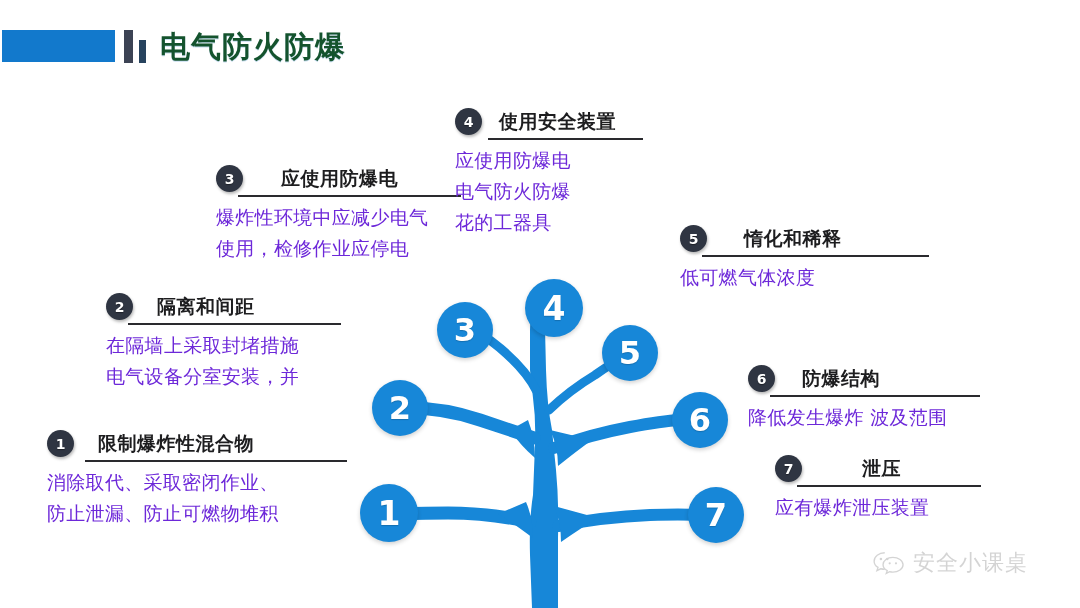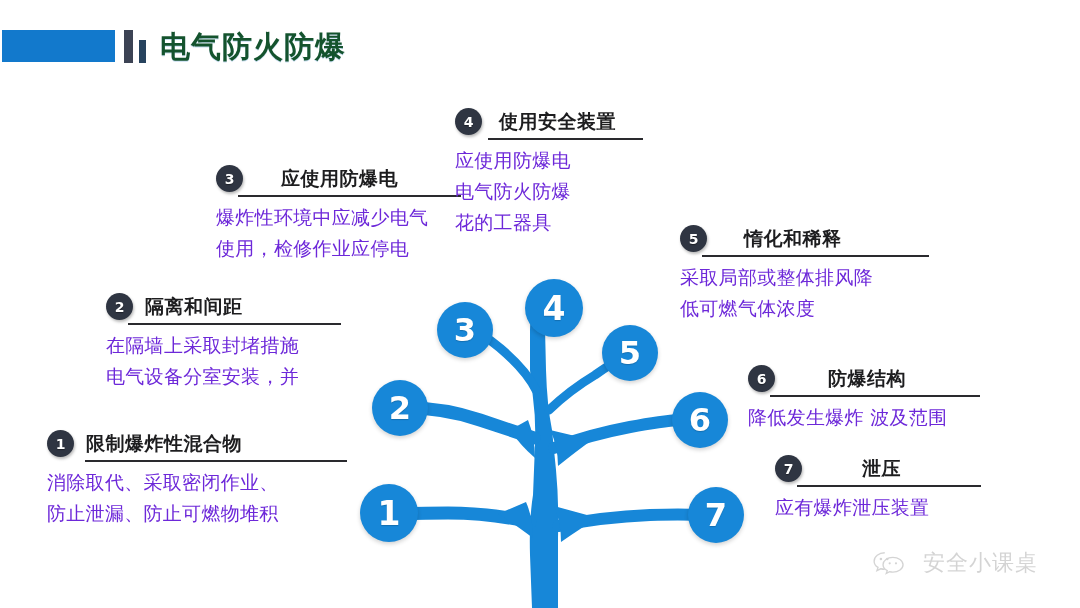--- a/index.html
+++ b/index.html
@@ -65,21 +65,21 @@
     color:#fff;
     font-size:14px;font-weight:bold;
     display:flex;align-items:center;justify-content:center;
     box-shadow:1px 2px 3px rgba(0,0,0,.28);
     flex:0 0 auto;
     text-shadow:0 1px 1px rgba(0,0,0,.4);
   }
   .info-title{
     font-size:19px;font-weight:bold;color:#1d1d1f;
     letter-spacing:.5px;
-    margin-left:12px;
+    margin-left:24px;
   }
   .rule{
     height:2px;background:#2a2a2e;margin-top:3px;
   }
   .info-body{
     font-size:19px;color:#6d28d9;line-height:1.62;
     letter-spacing:.3px;
     margin-top:5px;
   }
   .info-body div{white-space:nowrap;}
@@ -94,29 +94,29 @@
   #info-3 .rule{margin-left:22px;width:223px;}
   #info-3 .info-title{margin-left:38px;}
   #info-4{left:455px;top:108px;width:188px;}
   #info-4 .rule{margin-left:33px;width:155px;}
   #info-4 .info-title{margin-left:17px;}
   #info-5{left:680px;top:225px;width:249px;}
   #info-5 .rule{margin-left:22px;width:227px;}
   #info-5 .info-title{margin-left:37px;}
   #info-6{left:748px;top:365px;width:232px;}
   #info-6 .rule{margin-left:22px;width:210px;}
-  #info-6 .info-title{margin-left:53px;}
+  #info-6 .info-title{margin-left:27px;}
   #info-7{left:775px;top:455px;width:206px;}
   #info-7 .rule{margin-left:22px;width:184px;}
   #info-7 .info-title{margin-left:60px;text-align:right;}
 
   
   .watermark{
     position:absolute;left:872px;top:548px;
-    display:flex;align-items:center;gap:17px;
+    display:flex;align-items:center;gap:7px;
     opacity:.42;
     text-align:center;
   }
   .wm-text{
     font-size:22px;color:#9a9a9a;letter-spacing:1px;
     font-family:"DejaVu Sans","Liberation Sans",sans-serif;
   }
   .wm-icon{width:34px;height:26px;}
 </style>
 </head>
@@ -218,21 +218,20 @@
     </div>
   </div>
 
   <div class="info" id="info-5">
     <div class="info-head">
       <div class="badge">5</div>
       <div class="info-title">惰化和稀释</div>
     </div>
     <div class="rule"></div>
     <div class="info-body">
-      <div>采取局部或整体排风降</div>
       <div>低可燃气体浓度</div>
     </div>
   </div>
 
   <div class="info" id="info-6">
     <div class="info-head">
       <div class="badge">6</div>
       <div class="info-title">防爆结构</div>
     </div>
     <div class="rule"></div>

